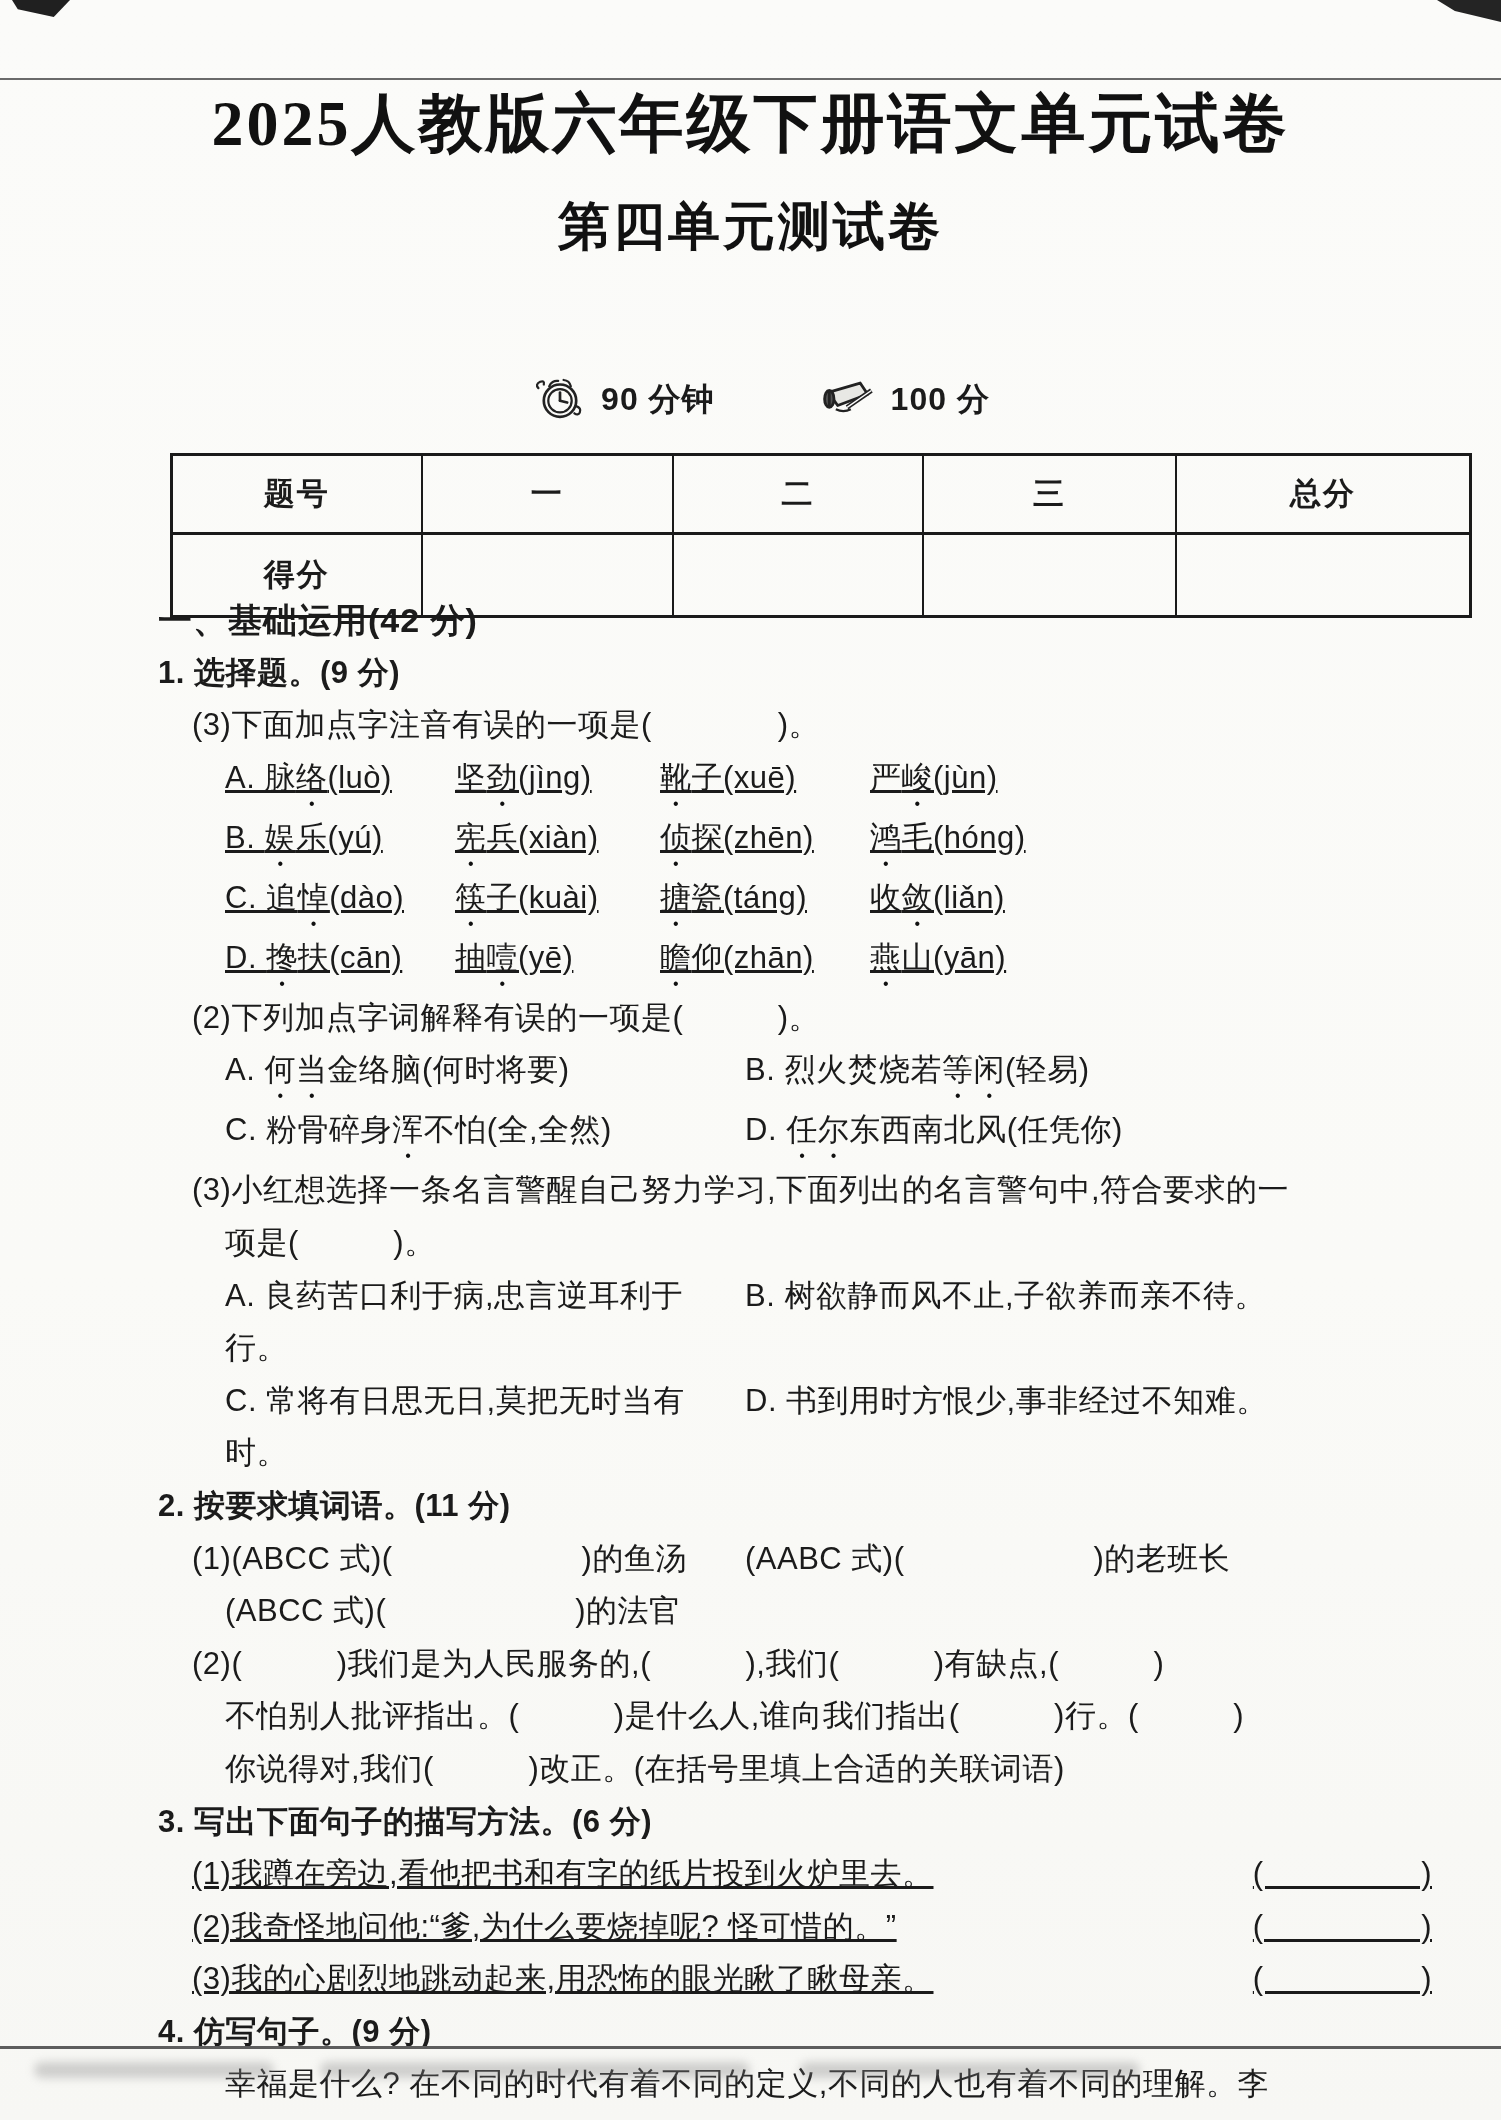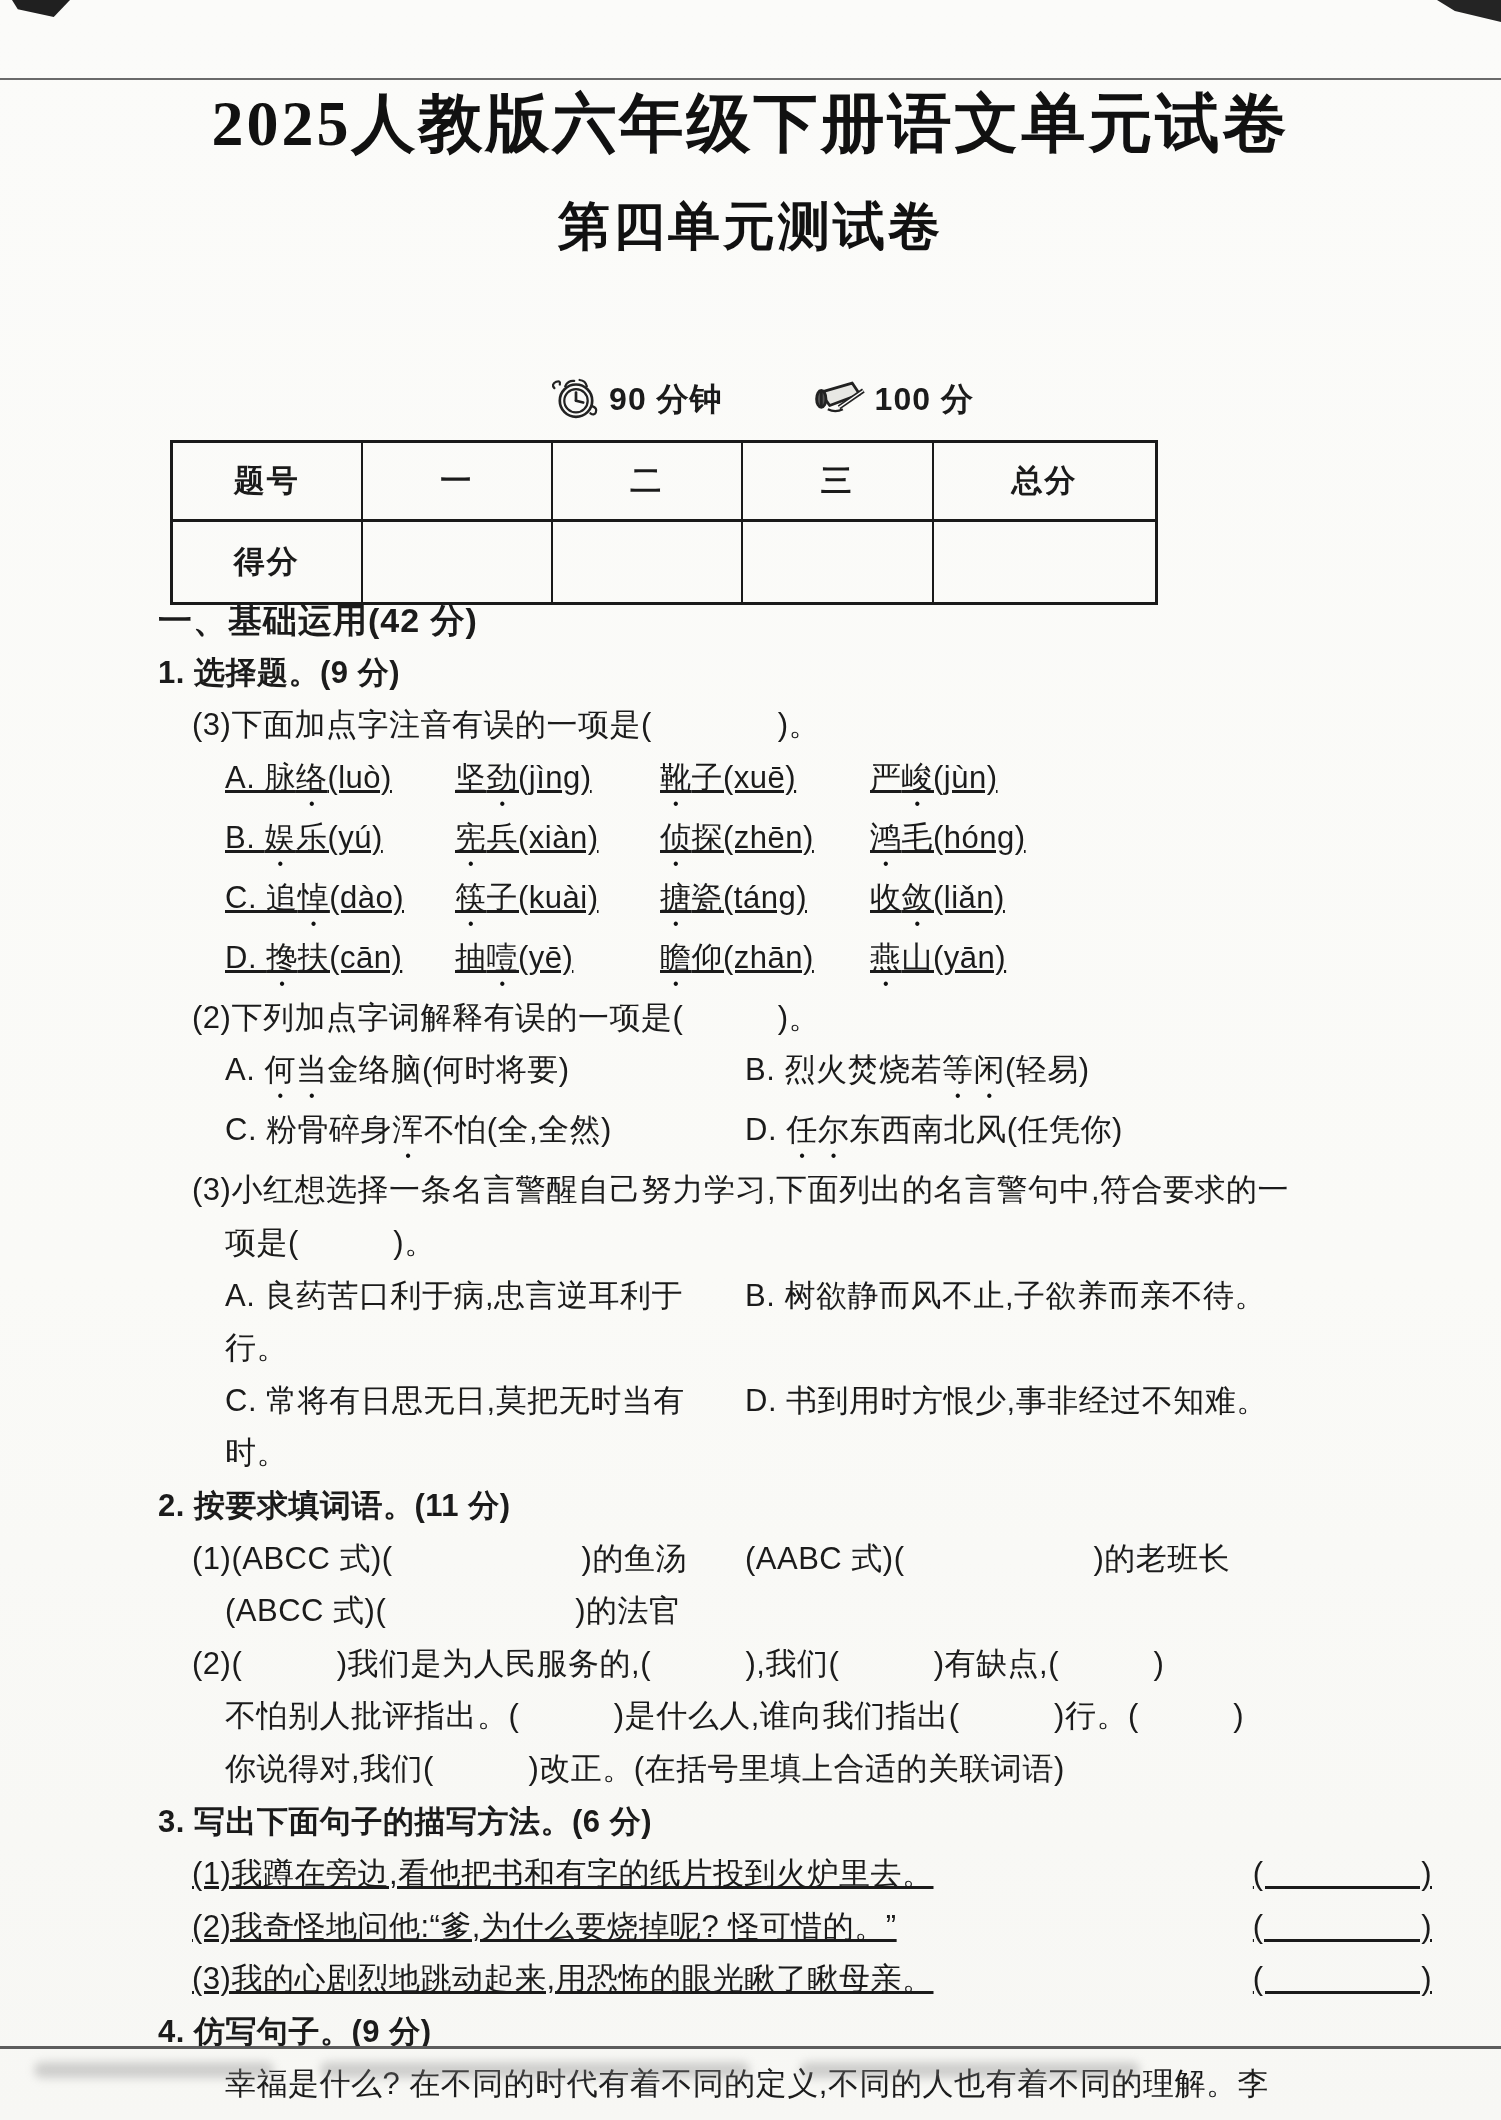--- a/index.html
+++ b/index.html
@@ -23,27 +23,27 @@
 
   
   .title{position:absolute;left:0;width:100%;text-align:center;
     font-family:"Liberation Serif","DejaVu Serif",serif;
     font-weight:900;letter-spacing:3px;color:#111;}
   .title1{top:80px;font-size:64px;}
   .title2{top:192px;font-size:52px;}
 
   
   .meta{position:absolute;top:372px;left:0;width:100%;display:flex;justify-content:center;
-    align-items:center;gap:6px;padding-left:22px;box-sizing:border-box;}
+    align-items:center;gap:14px;padding-left:22px;box-sizing:border-box;}
   .meta .gap{width:76px;}
   .meta-text{font-size:32px;font-weight:700;letter-spacing:1px;}
   .icon{display:inline-block;vertical-align:middle;}
 
   
-  .score-table{position:absolute;top:440px;left:170px;width:988px;
+  .score-table{position:absolute;top:453px;left:170px;width:1302px;
     display:grid;grid-template-columns:19.1% 19.4% 19.3% 19.5% 22.7%;
     border:3px solid #1a1a1a;box-sizing:border-box;background:#fff0;}
   .score-table .cell{border-left:2px solid #1a1a1a;display:flex;align-items:center;justify-content:center;
     font-size:31px;font-weight:700;letter-spacing:2px;box-sizing:border-box;}
   .score-table .cell.first{border-left:none;}
   .score-table .hrow{height:79px;border-bottom:3px solid #1a1a1a;}
   .score-table .brow{height:80px;text-align:right;}
 
   
   .content{position:absolute;top:594px;left:158px;width:1280px;font-size:31px;letter-spacing:.5px;}

